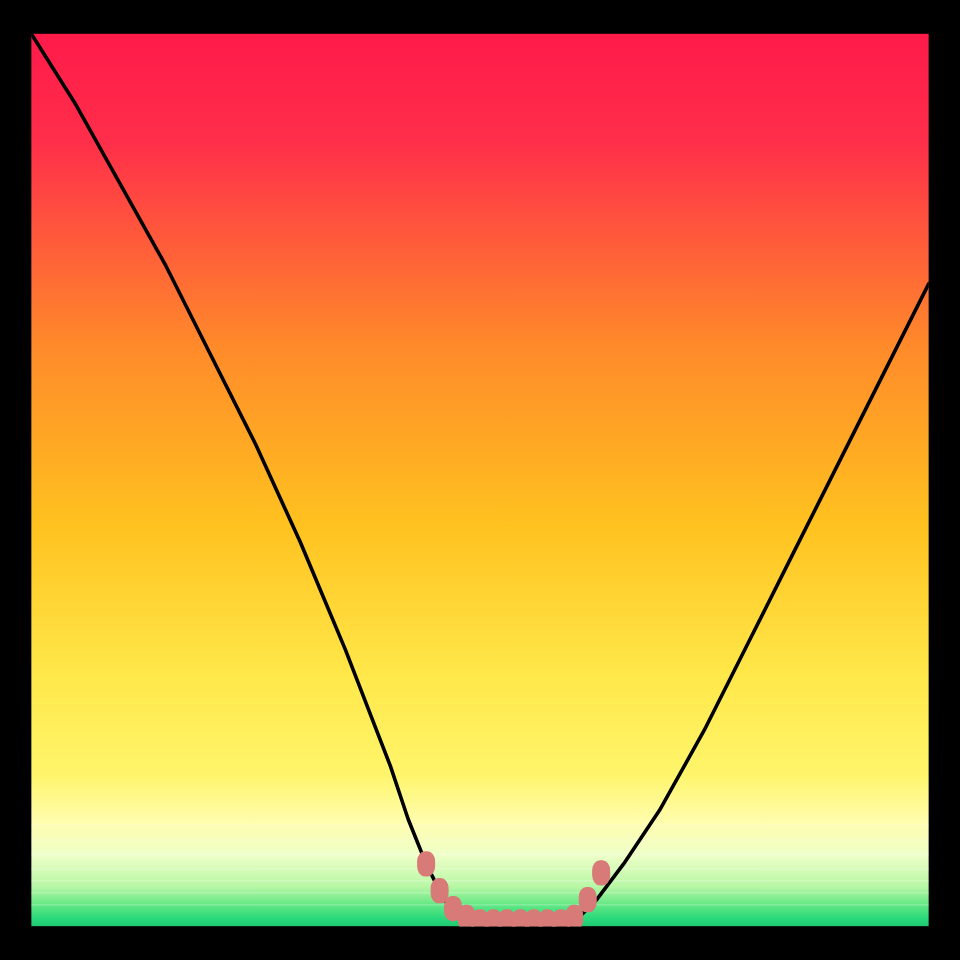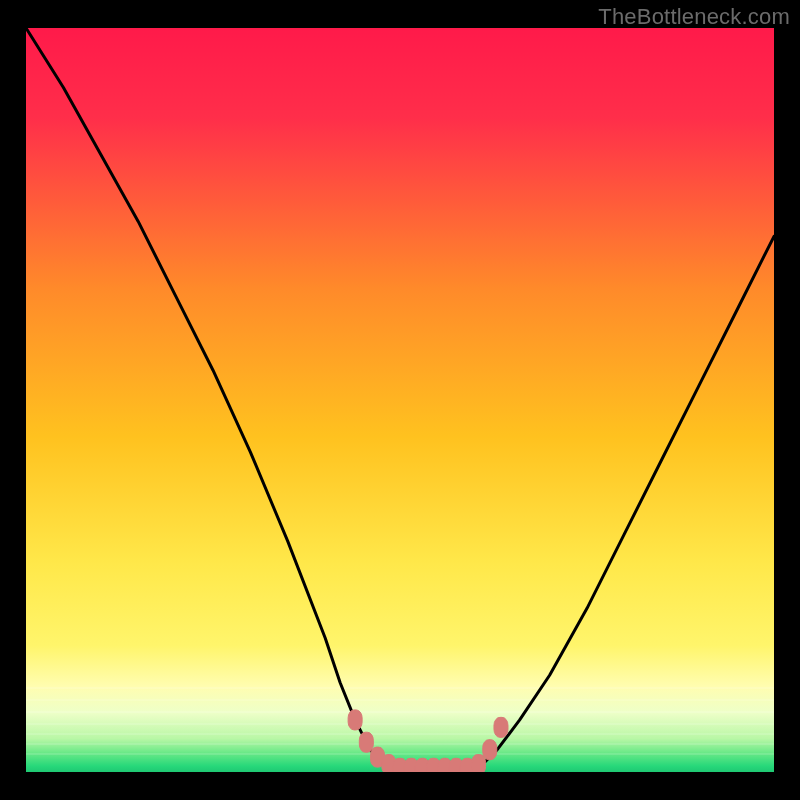--- a/index.html
+++ b/index.html
@@ -36,21 +36,20 @@
     width: 748px;
     height: 744px;
     display: block;
   }
 </style>
 </head>
 <body>
 
 <div class="frame">
 
-  <div class="watermark">TheBottleneck.com</div>
 
   <svg class="plot" viewBox="0 0 748 744" preserveAspectRatio="none">
     <defs>
       <linearGradient id="bg-grad" x1="0" y1="0" x2="0" y2="1">
         <stop offset="0" stop-color="#ff1a4a"></stop>
         <stop offset="0.12" stop-color="#ff2e4a"></stop>
         <stop offset="0.35" stop-color="#ff8a2a"></stop>
         <stop offset="0.55" stop-color="#ffc21f"></stop>
         <stop offset="0.72" stop-color="#ffe84a"></stop>
         <stop offset="0.83" stop-color="#fff56b"></stop>

